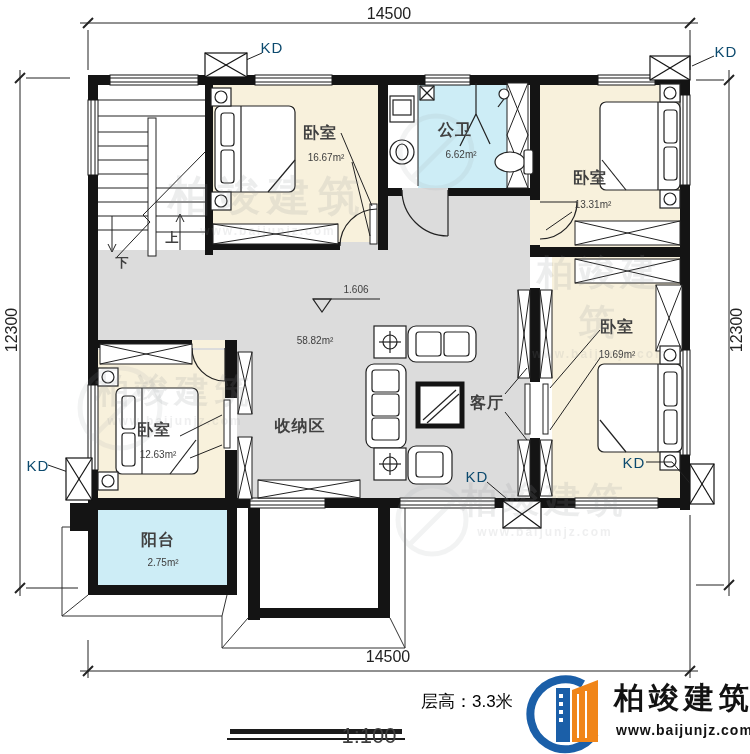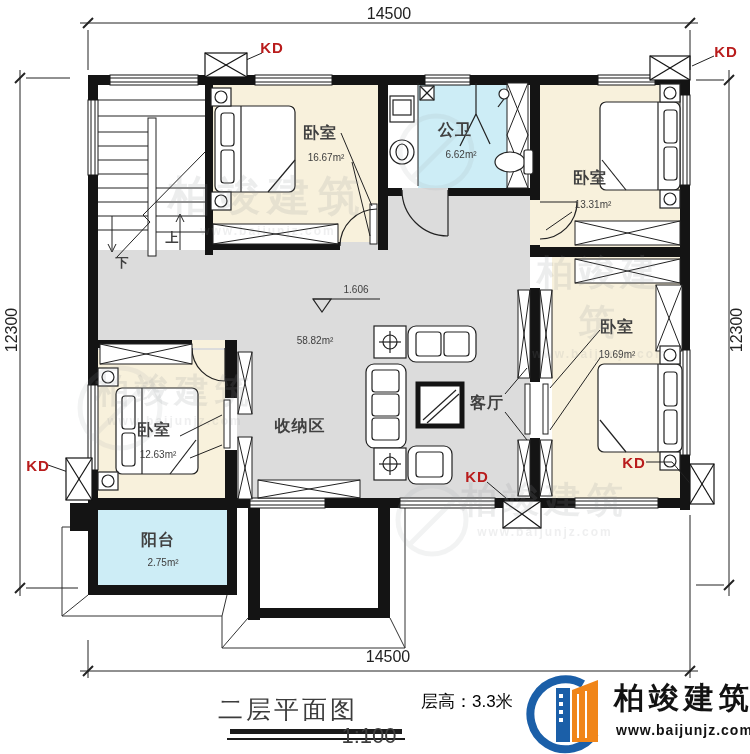--- a/index.html
+++ b/index.html
@@ -4,21 +4,21 @@
 <style>
   html,body{margin:0;padding:0;background:#fff;}
   #stage{position:relative;width:750px;height:754px;background:#fff;overflow:hidden;
          font-family:"Liberation Sans","DejaVu Sans",sans-serif;}
   #plan-svg{position:absolute;left:0;top:0;}
   .lbl{position:absolute;transform:translate(-50%,-50%);white-space:nowrap;color:#404040;}
   .lbl-left{position:absolute;white-space:nowrap;color:#111;}
   .room-name{font-size:16px;font-weight:bold;letter-spacing:1px;}
   .room-area{font-size:10px;}
   .dim{font-size:16px;color:#222;}
-  .kd{font-size:15px;color:#b91c1c;letter-spacing:1px;font-weight:bold;}
+  .kd{font-size:15px;color:#0c4a6e;letter-spacing:1px;}
   .small-cjk{font-size:13px;font-weight:bold;}
   .rot-l{transform:translate(-50%,-50%) rotate(-90deg);}
   .wm{position:absolute;transform:translate(-50%,-50%);color:#8e9296;opacity:.16;
       font-weight:bold;pointer-events:none;text-align:center;}
   .wm .wm-site{font-size:12px;letter-spacing:2px;display:block;opacity:.9;}
   .title-main{font-size:25px;color:#3c3c3c;letter-spacing:3px;}
   .title-scale{font-size:22px;color:#3c3c3c;}
   .info-line{font-size:17px;color:#000;}
   .brand-name{font-size:30px;font-weight:900;color:#121212;letter-spacing:5px;}
   .brand-site{font-size:14px;font-weight:bold;color:#121212;letter-spacing:1px;}
@@ -493,21 +493,20 @@
   <div class="lbl room-name" style="left:487px;top:403px">客厅</div>
   <div class="lbl room-name" style="left:300px;top:426px">收纳区</div>
   <div class="lbl room-area" style="left:315px;top:340px">58.82m²</div>
   <div class="lbl room-name" style="left:158px;top:540px">阳台</div>
   <div class="lbl room-area" style="left:163px;top:562px">2.75m²</div>
 
   <div class="lbl room-area" style="left:356px;top:289px">1.606</div>
   <div class="lbl small-cjk" style="left:172px;top:238px">上</div>
   <div class="lbl small-cjk" style="left:122px;top:263px">下</div>
 
-  <div class="lbl title-main" style="left:288px;top:709px">二层平面图</div>
   <div class="lbl title-scale" style="left:369px;top:736px">1:100</div>
   <div class="lbl-left info-line" style="left:421px;top:690px">层高：3.3米</div>
   <div class="lbl-left brand-name" style="left:614px;top:678px">柏竣建筑</div>
   <div class="lbl-left brand-site" style="left:616px;top:722px">www.baijunjz.com</div>
 
   <div class="wm" style="left:268px;top:203px;font-size:42px;letter-spacing:8px">
     <span>柏竣建筑</span><span class="wm-site"></span><span class="wm-site">www.baijunjz.com</span>
   </div>
   <div class="wm" style="left:600px;top:305px;font-size:36px;letter-spacing:6px">
     <span>柏竣建筑</span><span class="wm-site">www.baijunjz.com</span>

